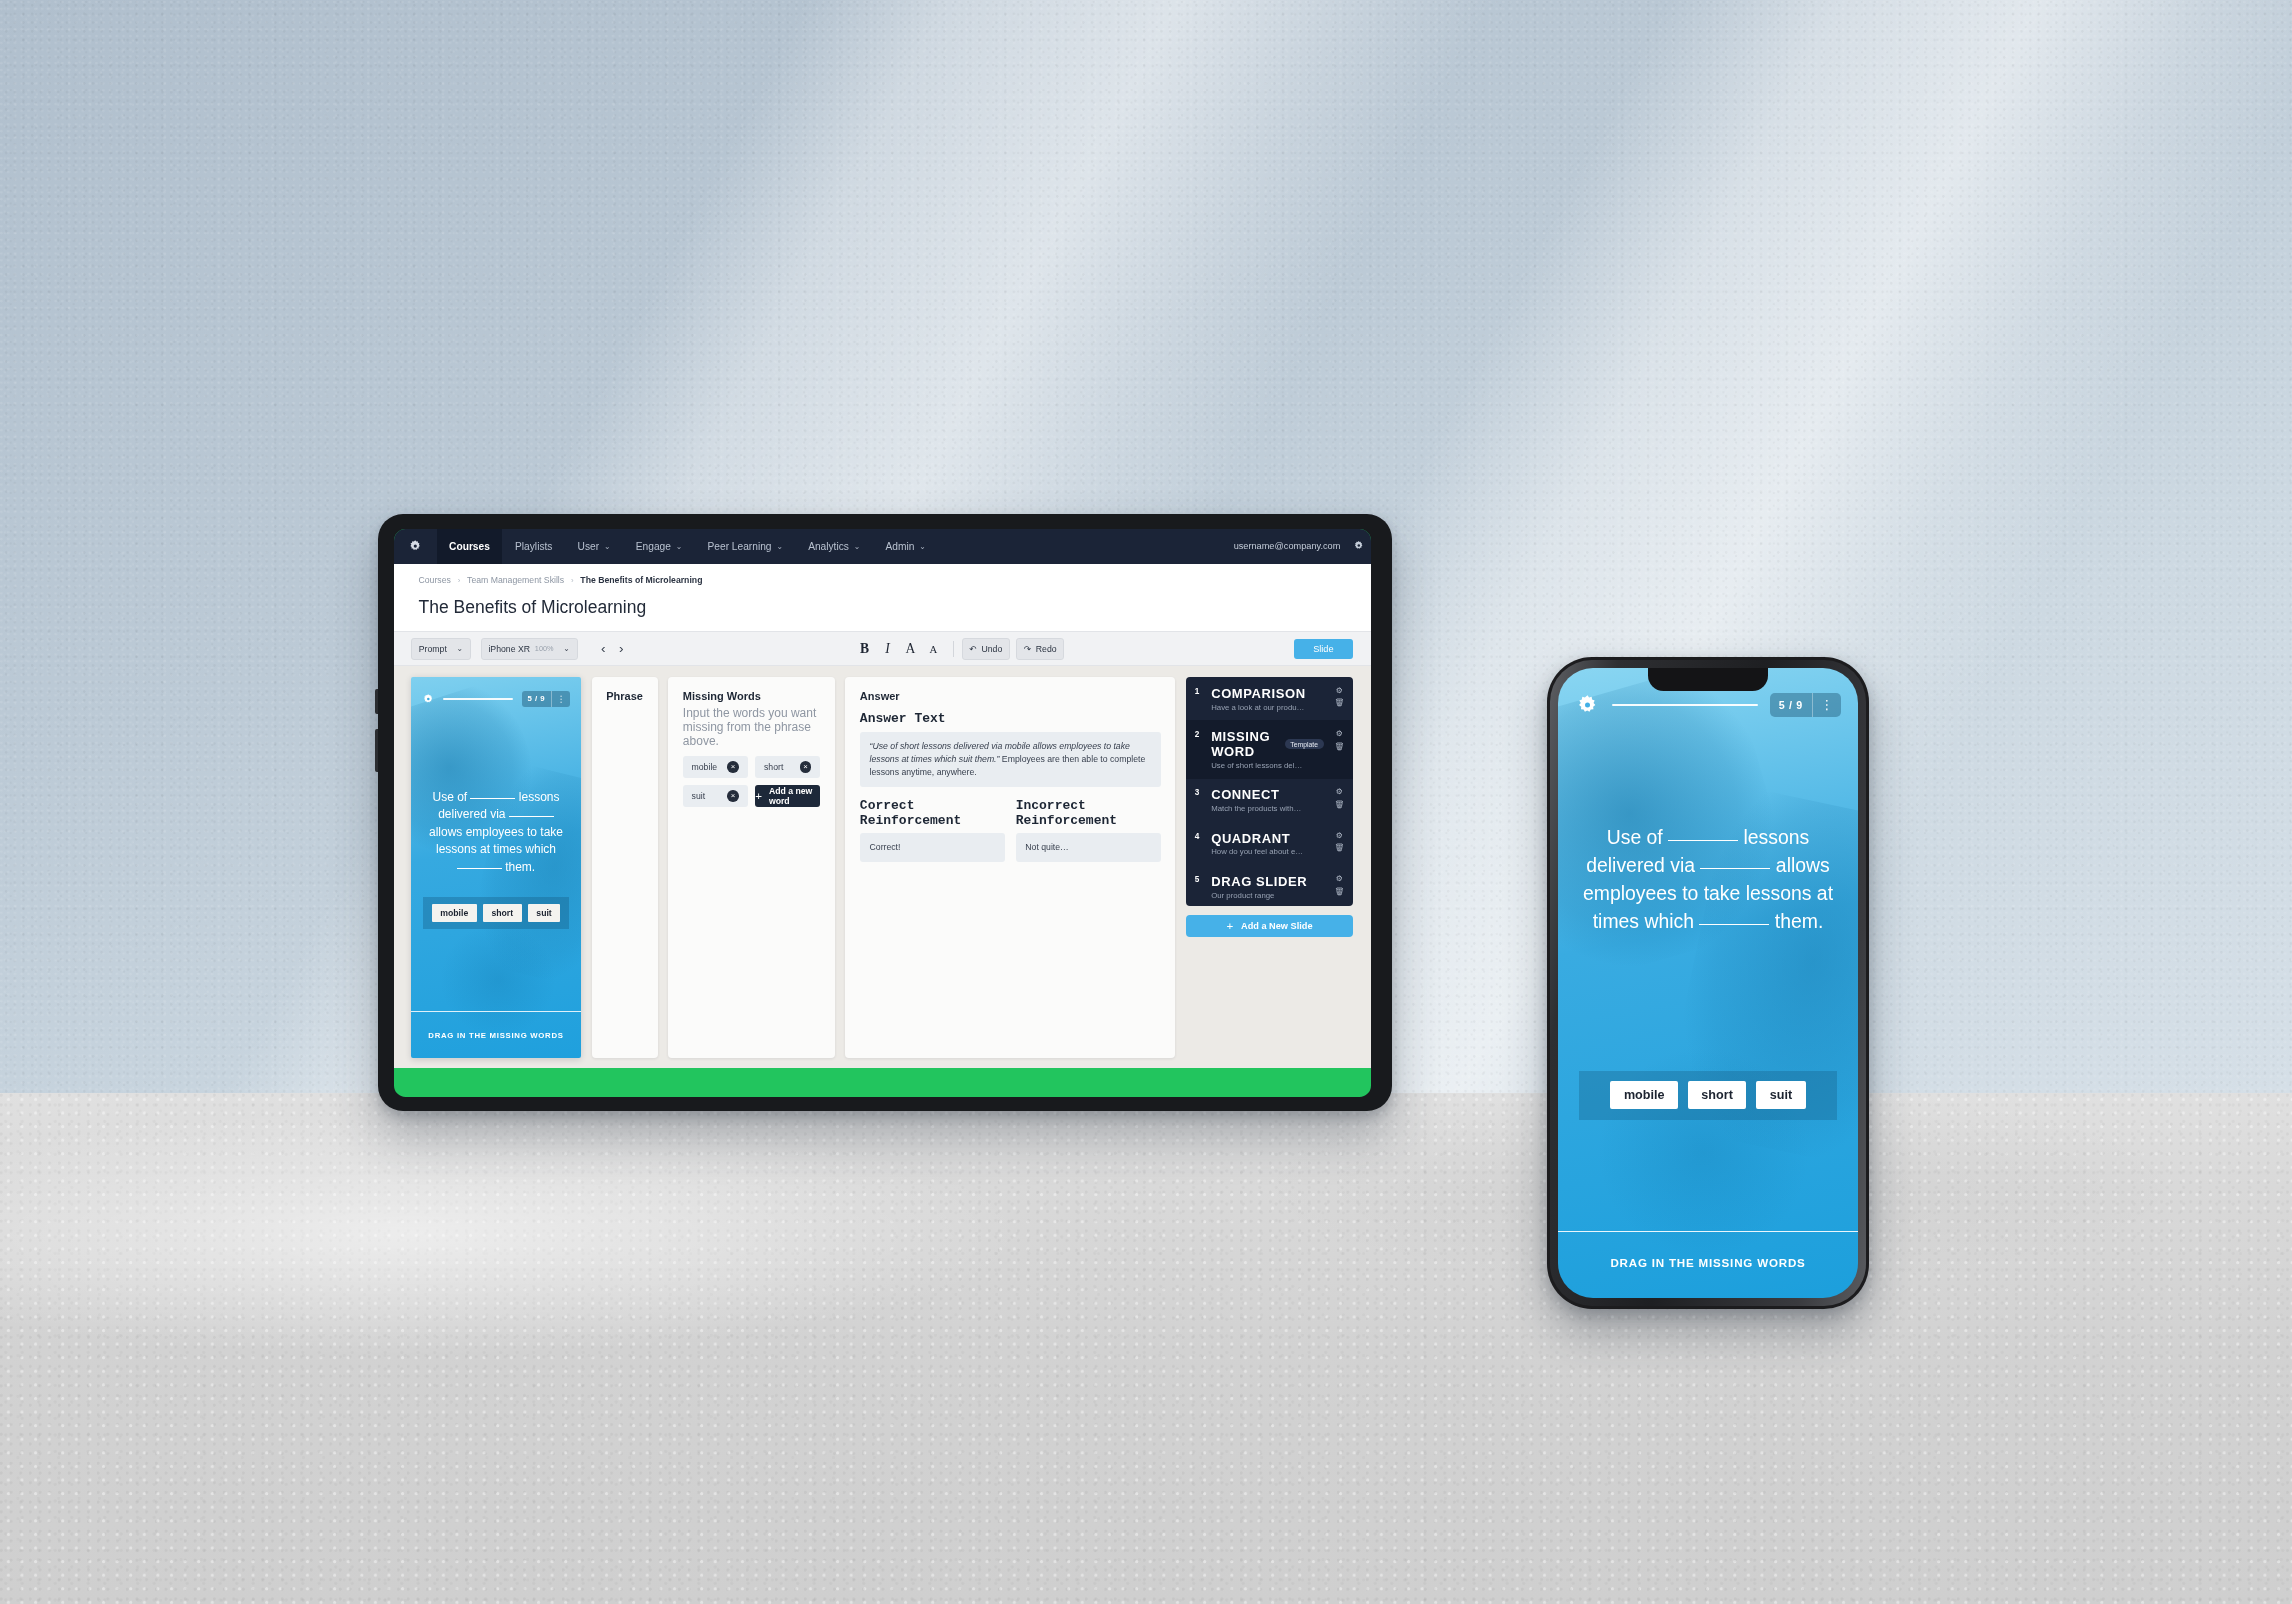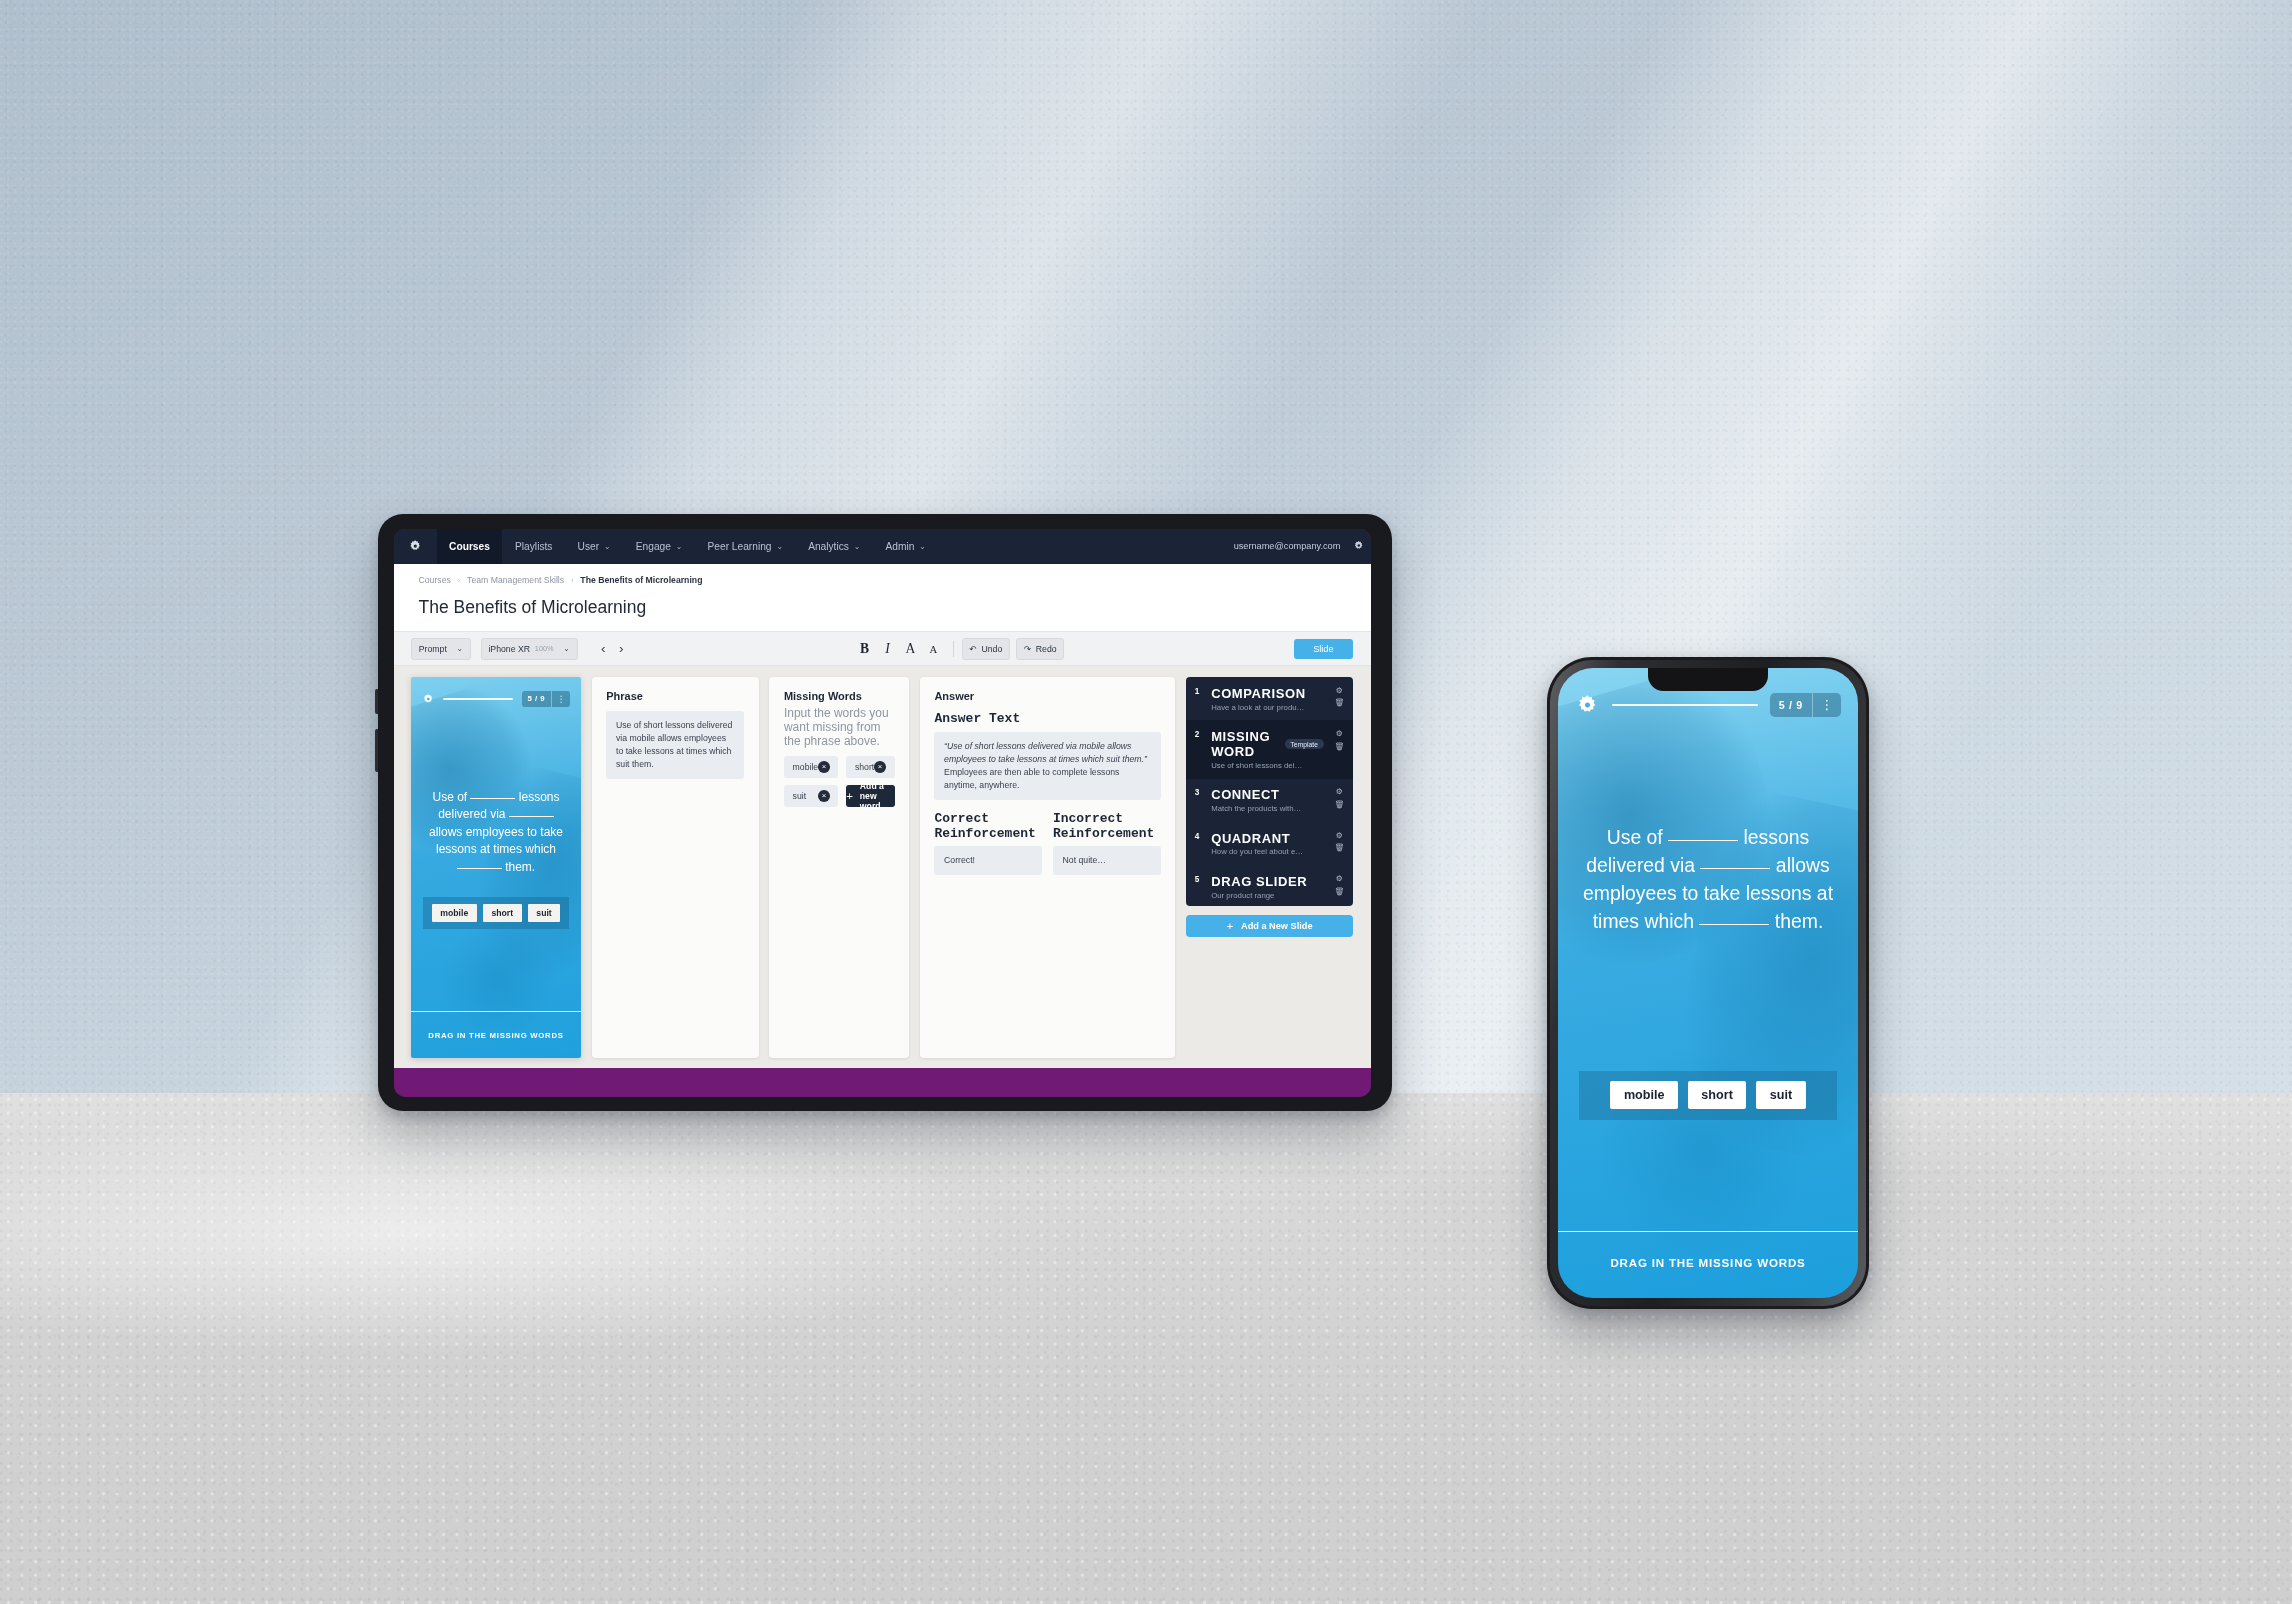--- a/index.html
+++ b/index.html
@@ -67,21 +67,21 @@
   #tablet:before{ 
     content:"";position:absolute;left:-2.9px;top:175px;width:2.9px;height:25px;
     background:#2a2c30;border-radius:1.9px 0 0 1.9px;
   }
   #tablet:after{
     content:"";position:absolute;left:-2.9px;top:215px;width:2.9px;height:43px;
     background:#2a2c30;border-radius:1.9px 0 0 1.9px;
   }
   .tablet-screen{
     position:absolute;left:15.5px;top:14.6px;width:977px;height:568px;
-    background:#701a75;border-radius:11.6px;overflow:hidden;
+    background:#22c55e;border-radius:11.6px;overflow:hidden;
   }
 
   
   .topnav{
     height:35px;background:#1b2437;display:flex;align-items:center;padding:0 0 0 0;
   }
   .topnav-logo{width:43px;display:flex;align-items:center;justify-content:center;}
   .gear{display:inline-block;}
   .nav-items{display:flex;align-items:center;height:35px;}
   .nav-item{
@@ -414,21 +414,20 @@
           </div>
           <div class="prev-foot">
             <span class="prev-foot-text">DRAG IN THE MISSING WORDS</span>
           </div>
         </div>
 
         <div class="forms">
 
           <div class="card">
             <div class="card-title">Phrase</div>
-            <div class="field">Use of short lessons delivered via mobile allows employees to take lessons at times which suit them.</div>
           </div>
 
           <div class="card">
             <div class="card-title">Missing Words</div>
             <div class="card-sub">Input the words you want missing from the phrase above.</div>
             <div class="words-grid">
               <div class="word-input">
                 <span>mobile</span>
                 <span class="clear-x">×</span>
               </div>

